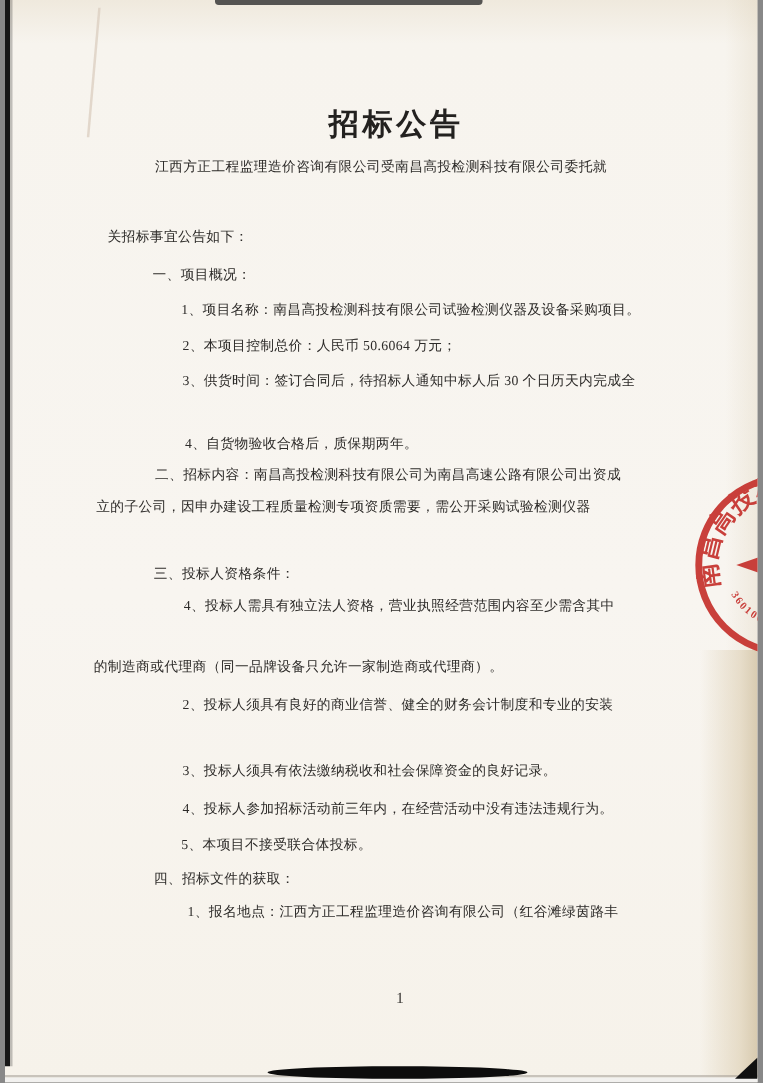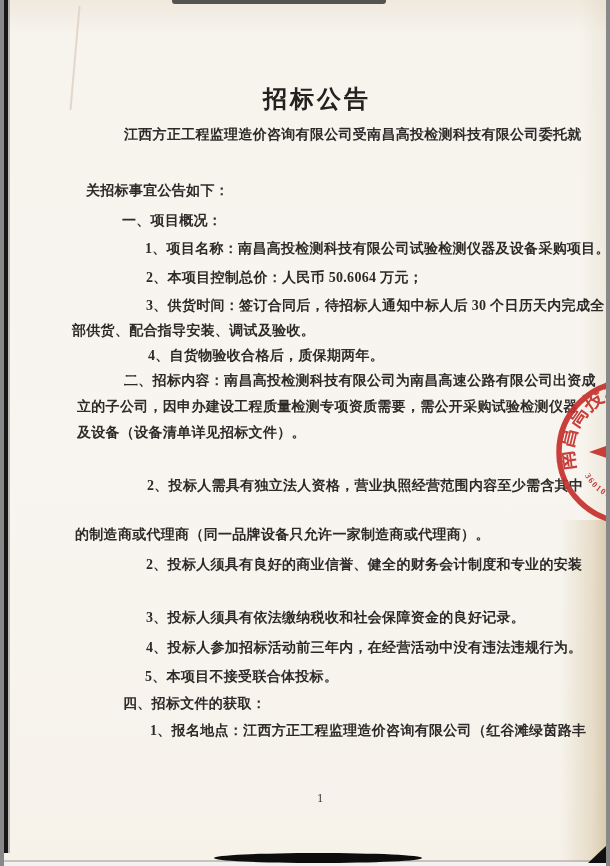--- a/index.html
+++ b/index.html
@@ -28,21 +28,21 @@
   .crease{position:absolute;left:70px;top:6px;width:2px;height:104px;background:#dccfc2;transform:rotate(5deg);opacity:.8;}
 
   
   .doc-title{
     position:absolute;top:83px;left:0;width:610px;
     text-align:center;padding-left:16px;box-sizing:border-box;
     font-size:24px;font-weight:700;letter-spacing:3px;color:#23211f;
   }
   .ln{
     position:absolute;white-space:nowrap;
-    font-size:14px;font-weight:700;letter-spacing:.3px;color:#2d2b29;
+    font-size:11px;font-weight:400;letter-spacing:.3px;color:#2d2b29;
   }
   .page-num{
     position:absolute;top:791px;left:0;width:610px;text-align:center;
     text-indent:22px;font-size:12.5px;color:#3a3835;
   }
 
   
   .seal{position:absolute;left:515px;top:342px;width:220px;height:220px;opacity:.92;}
   .seal text{font-family:"Liberation Serif","DejaVu Serif",serif;}
 </style>
@@ -62,26 +62,25 @@
   <div class="corner-br"></div>
 
   <div class="doc-title">招标公告</div>
 
   <div class="ln" style="top:126px;left:120px">江西方正工程监理造价咨询有限公司受南昌高投检测科技有限公司委托就</div>
   <div class="ln" style="top:182px;left:82px">关招标事宜公告如下：</div>
   <div class="ln" style="top:212px;left:118px">一、项目概况：</div>
   <div class="ln" style="top:240px;left:141px">1、项目名称：南昌高投检测科技有限公司试验检测仪器及设备采购项目。</div>
   <div class="ln" style="top:269px;left:142px">2、本项目控制总价：人民币 50.6064 万元；</div>
   <div class="ln" style="top:297px;left:142px">3、供货时间：签订合同后，待招标人通知中标人后 30 个日历天内完成全</div>
-  <div class="ln" style="top:322px;left:68px">部供货、配合指导安装、调试及验收。</div>
   <div class="ln" style="top:347px;left:144px">4、自货物验收合格后，质保期两年。</div>
   <div class="ln" style="top:372px;left:120px">二、招标内容：南昌高投检测科技有限公司为南昌高速公路有限公司出资成</div>
   <div class="ln" style="top:398px;left:73px">立的子公司，因申办建设工程质量检测专项资质需要，需公开采购试验检测仪器</div>
-  <div class="ln" style="top:424px;left:73px">及设备（设备清单详见招标文件）。</div>
-  <div class="ln" style="top:477px;left:143px">2、投标人需具有独立法人资格，营业执照经营范围内容至少需含其中</div>
+  <div class="ln" style="top:451px;left:119px">三、投标人资格条件：</div>
+  <div class="ln" style="top:477px;left:143px">4、投标人需具有独立法人资格，营业执照经营范围内容至少需含其中</div>
   <div class="ln" style="top:526px;left:71px">的制造商或代理商（同一品牌设备只允许一家制造商或代理商）。</div>
   <div class="ln" style="top:556px;left:142px">2、投标人须具有良好的商业信誉、健全的财务会计制度和专业的安装</div>
   <div class="ln" style="top:609px;left:142px">3、投标人须具有依法缴纳税收和社会保障资金的良好记录。</div>
   <div class="ln" style="top:639px;left:142px">4、投标人参加招标活动前三年内，在经营活动中没有违法违规行为。</div>
   <div class="ln" style="top:668px;left:141px">5、本项目不接受联合体投标。</div>
   <div class="ln" style="top:695px;left:119px">四、招标文件的获取：</div>
   <div class="ln" style="top:722px;left:146px">1、报名地点：江西方正工程监理造价咨询有限公司（红谷滩绿茵路丰</div>
 
   <svg class="seal" viewBox="0 0 220 220">
     <defs>

